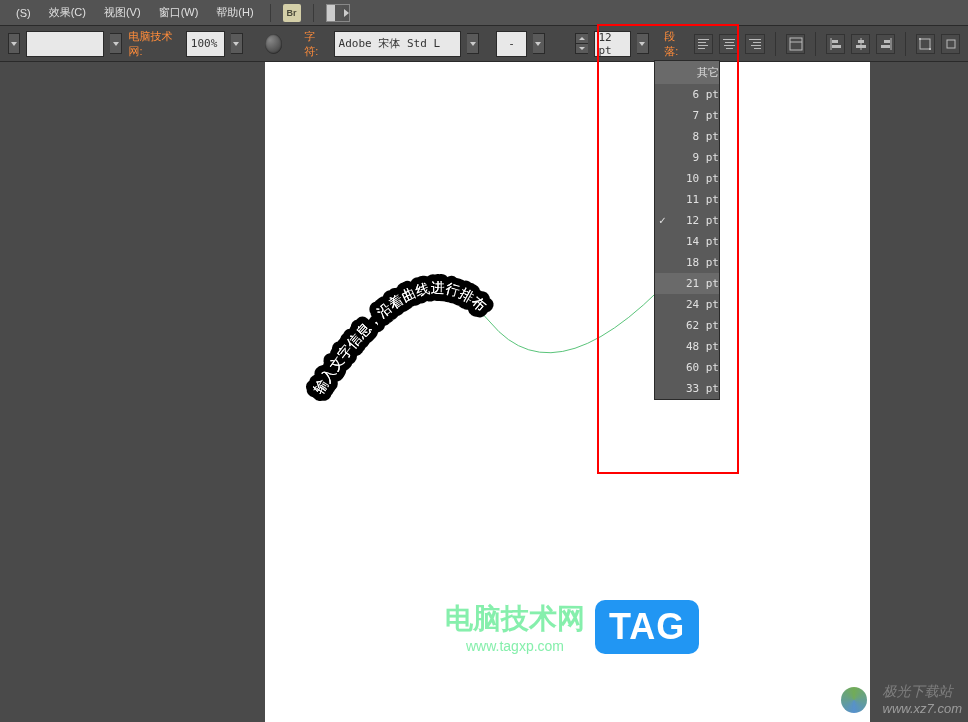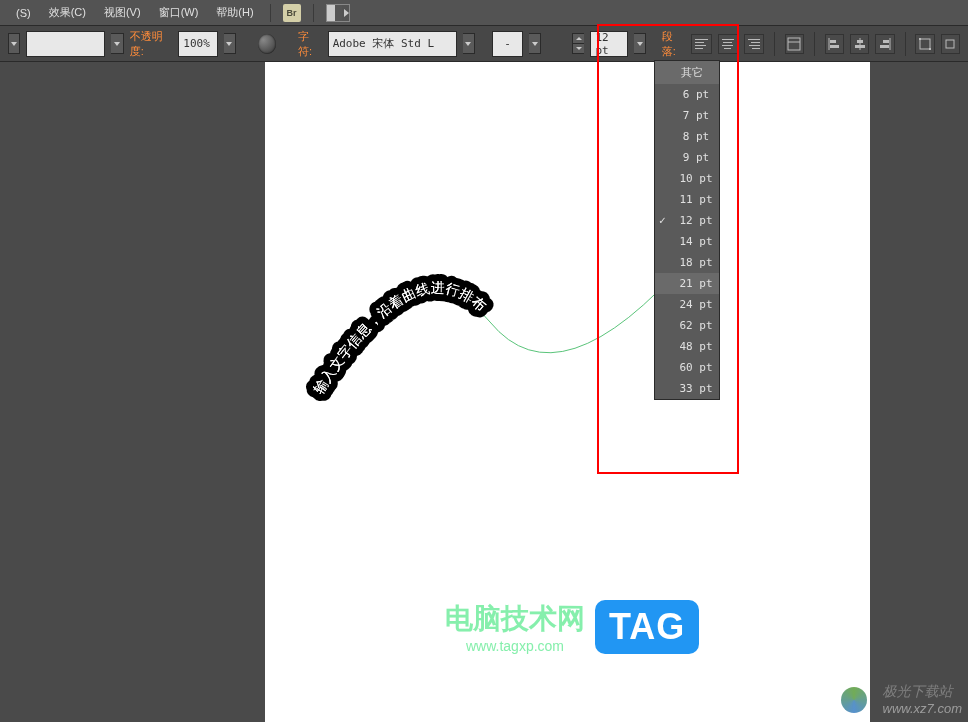--- a/index.html
+++ b/index.html
@@ -181,21 +181,21 @@
   background: #5a5a5a;
   border: 1px solid #2a2a2a;
   z-index: 40;
   font-family: monospace;
   font-size: 11px;
 }
 .dropdown .dd-item {
   padding: 4px 0 4px 18px;
   color: #e0e0e0;
   position: relative;
-  text-align: center;
+  text-align: right;
 }
 .dropdown .dd-item.hover { background: #6a6a6a; }
 .dropdown .dd-item.sel::before {
   content: "✓";
   position: absolute;
   left: 4px;
   color: #e0e0e0;
 }
 
 .curve-svg {
@@ -266,21 +266,21 @@
     <div class="l-left"></div>
       <div class="l-right"></div>
       <div class="tri"></div>
   </div>
 </div>
 
 <div class="toolbar2">
   <div class="dd-arrow" style="border-left:1px solid #2a2a2a"></div>
   <div class="input-box" style="width:90px"></div>
   <div class="dd-arrow"></div>
-  <span class="lbl-orange">不透明度:</span>
+  <span class="lbl-orange">电脑技术网:</span>
   <div class="input-box" style="width:44px">100%</div>
   <div class="dd-arrow"></div>
   <div style="width:12px"></div>
   <div class="circle-btn"></div>
   <div style="width:12px"></div>
   <span class="lbl-orange">字符:</span>
   <div class="input-box" style="width:148px">Adobe 宋体 Std L</div>
   <div class="dd-arrow"></div>
   <div style="width:6px"></div>
   <div class="input-box" style="width:34px;justify-content:center">-</div>

